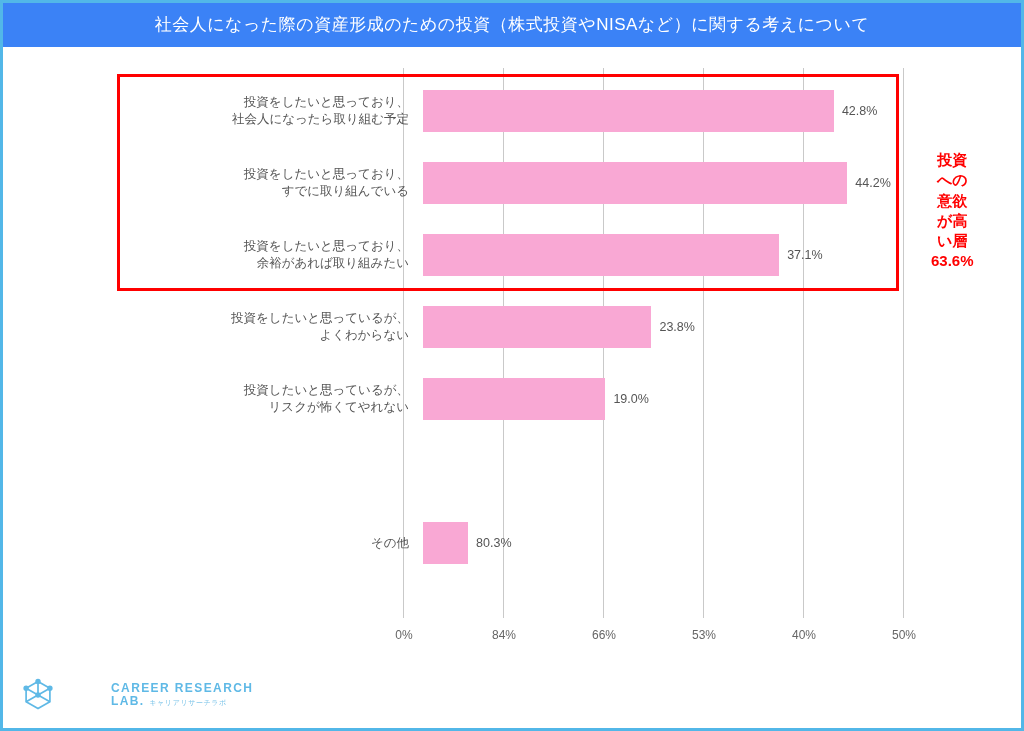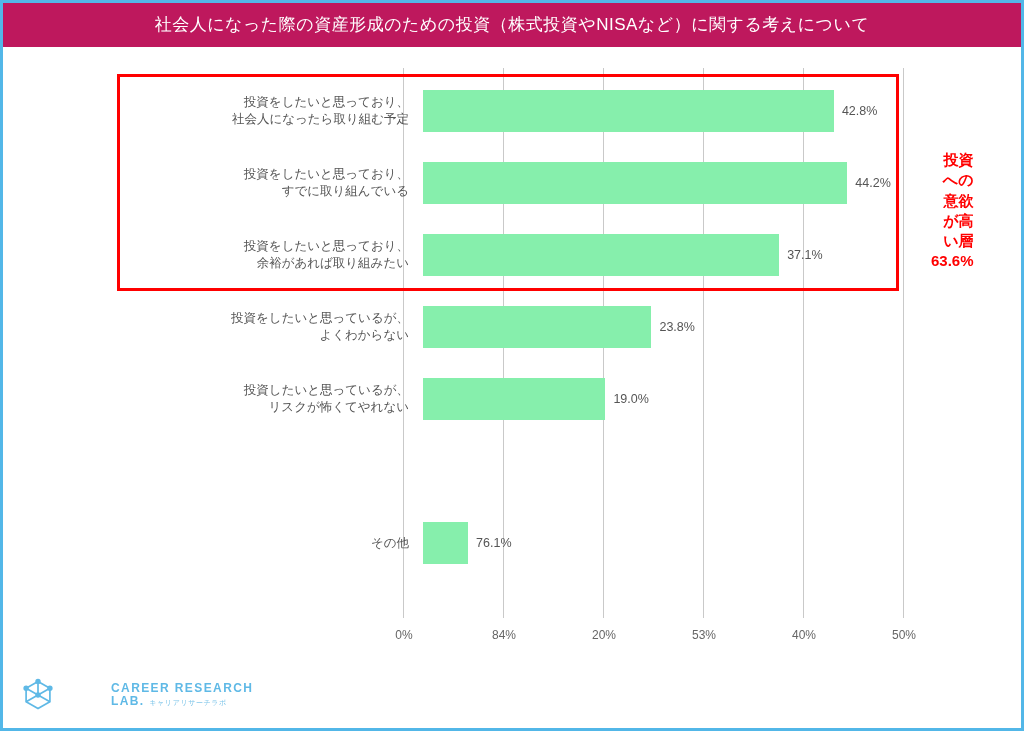--- a/index.html
+++ b/index.html
@@ -10,21 +10,21 @@
     height: 731px;
     position: relative;
     color: #444;
   }
   .frame {
     position: absolute;
     inset: 0;
     border: 3px solid #52b7e8;
   }
   .header {
-    background: #be185d;
+    background: #3b82f6;
     color: #fff;
     text-align: center;
     font-size: 17px;
     letter-spacing: 0.5px;
     padding: 10px 12px 11px;
     font-weight: 500;
   }
   .chart-area {
     position: absolute;
     left: 60px;
@@ -71,21 +71,21 @@
     text-align: right;
     font-size: 12.5px;
     line-height: 1.35;
     color: #555;
     white-space: pre-line;
   }
   .bar {
     position: absolute;
     height: 42px;
     top: 10px;
-    background: #86efac;
+    background: #f9a8d4;
     left: 0;
   }
   .val {
     position: absolute;
     left: 100%;
     padding-left: 8px;
     top: 50%;
     transform: translateY(-50%);
     font-size: 12.5px;
     color: #555;
@@ -95,21 +95,21 @@
     position: absolute;
     border: 3px solid #ff0000;
     pointer-events: none;
   }
   .annotation {
     position: absolute;
     color: #ff0000;
     font-size: 15px;
     font-weight: 700;
     line-height: 1.35;
-    text-align: right;
+    text-align: center;
     margin-left: 26px;
   }
   .logo {
     position: absolute;
     left: 18px;
     bottom: 16px;
     display: flex;
     align-items: center;
     gap: 8px;
     color: #5fb9e6;
@@ -139,21 +139,21 @@
   <div class="chart-area">
     <div class="plot">
 
       <div class="gridline" style="left:0%">
           <span class="tick-label">0%</span>
         </div>
       <div class="gridline" style="left:20%">
           <span class="tick-label">84%</span>
         </div>
       <div class="gridline" style="left:40%">
-          <span class="tick-label">20%</span>
+          <span class="tick-label">66%</span>
         </div>
       <div class="gridline" style="left:60%">
           <span class="tick-label">53%</span>
         </div>
       <div class="gridline" style="left:80%">
           <span class="tick-label">40%</span>
         </div>
       <div class="gridline" style="left:100%">
           <span class="tick-label">50%</span>
         </div>
@@ -189,21 +189,21 @@
       <div class="row" style="top:300px">
         <span class="cat-label">投資したいと思っているが、
 リスクが怖くてやれない</span>
         <div class="bar" style="width:38.0%">
           <span class="val">19.0%</span>
         </div>
       </div>
       <div class="row" style="top:444px">
         <span class="cat-label">その他</span>
         <div class="bar" style="width:9.4%">
-          <span class="val">76.1%</span>
+          <span class="val">80.3%</span>
         </div>
       </div>
     </div>
 
     <div class="highlight-box" style="left:54px; top:16px; width:782px; height:217px;"></div>
     <div class="annotation" style="left:842px; top:92px;">
       <span>投資への</span><br>
       <span>意欲が高い層</span><br>
       <span>63.6%</span>
     </div>

